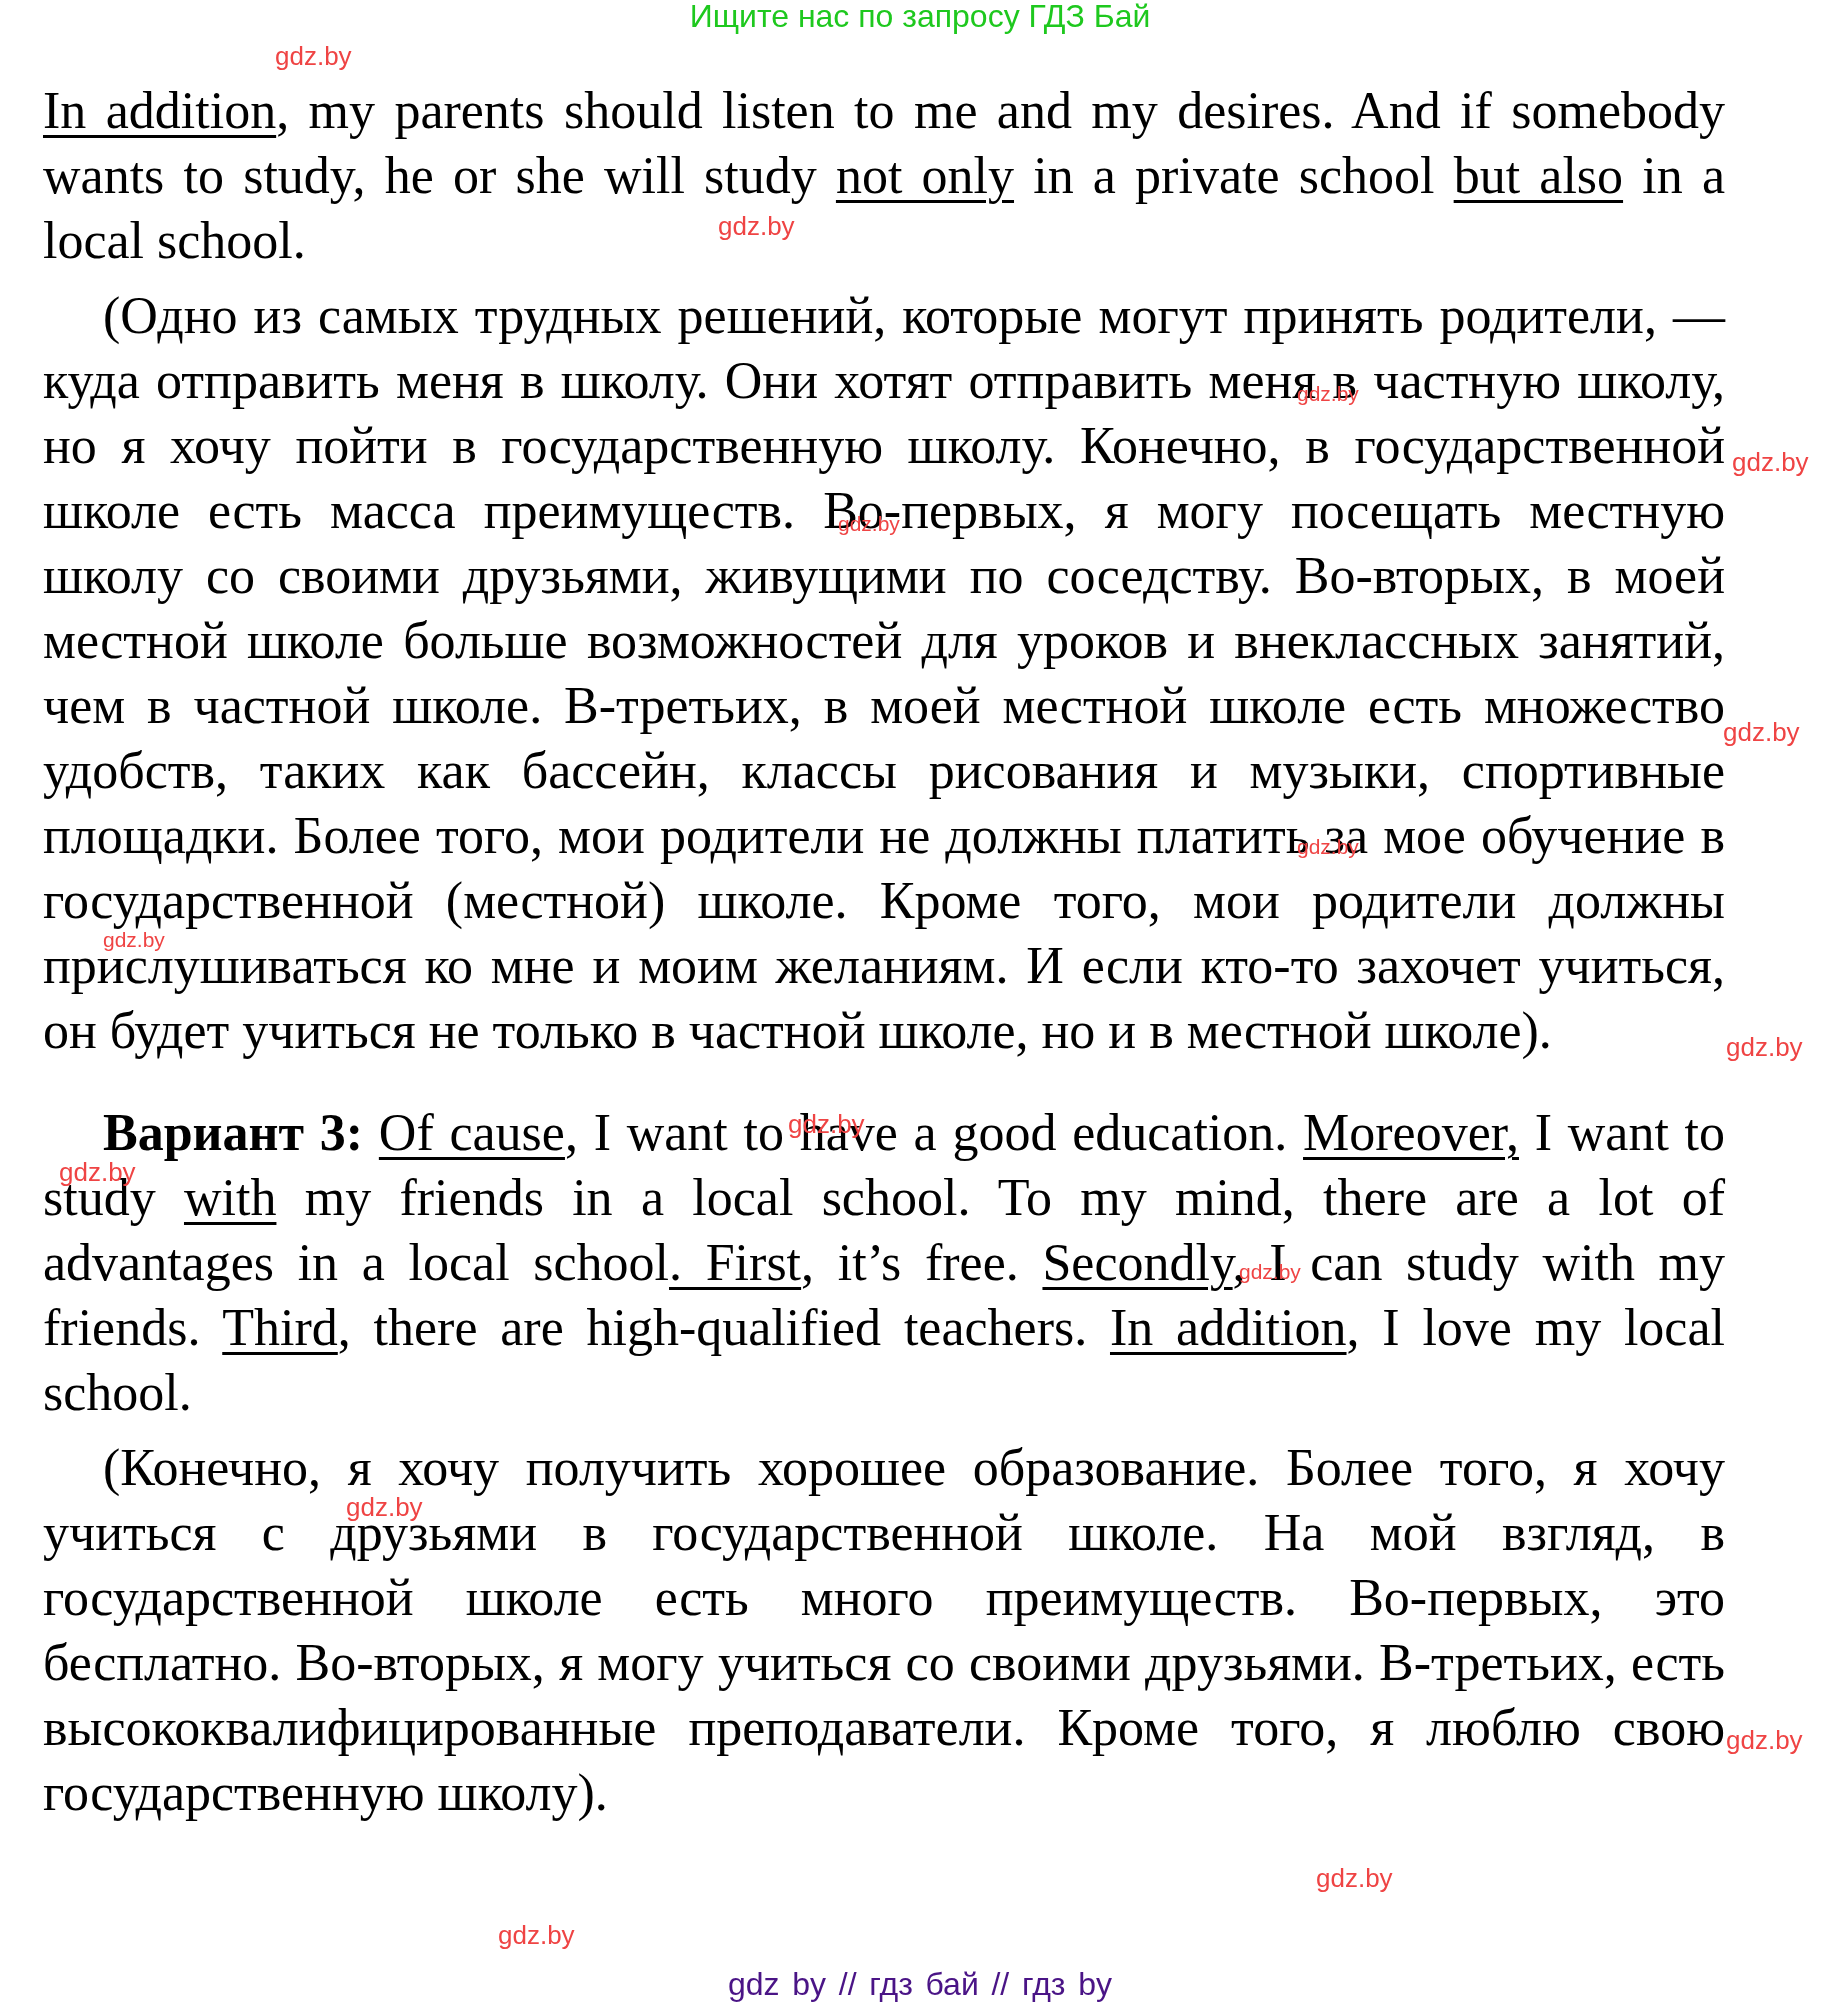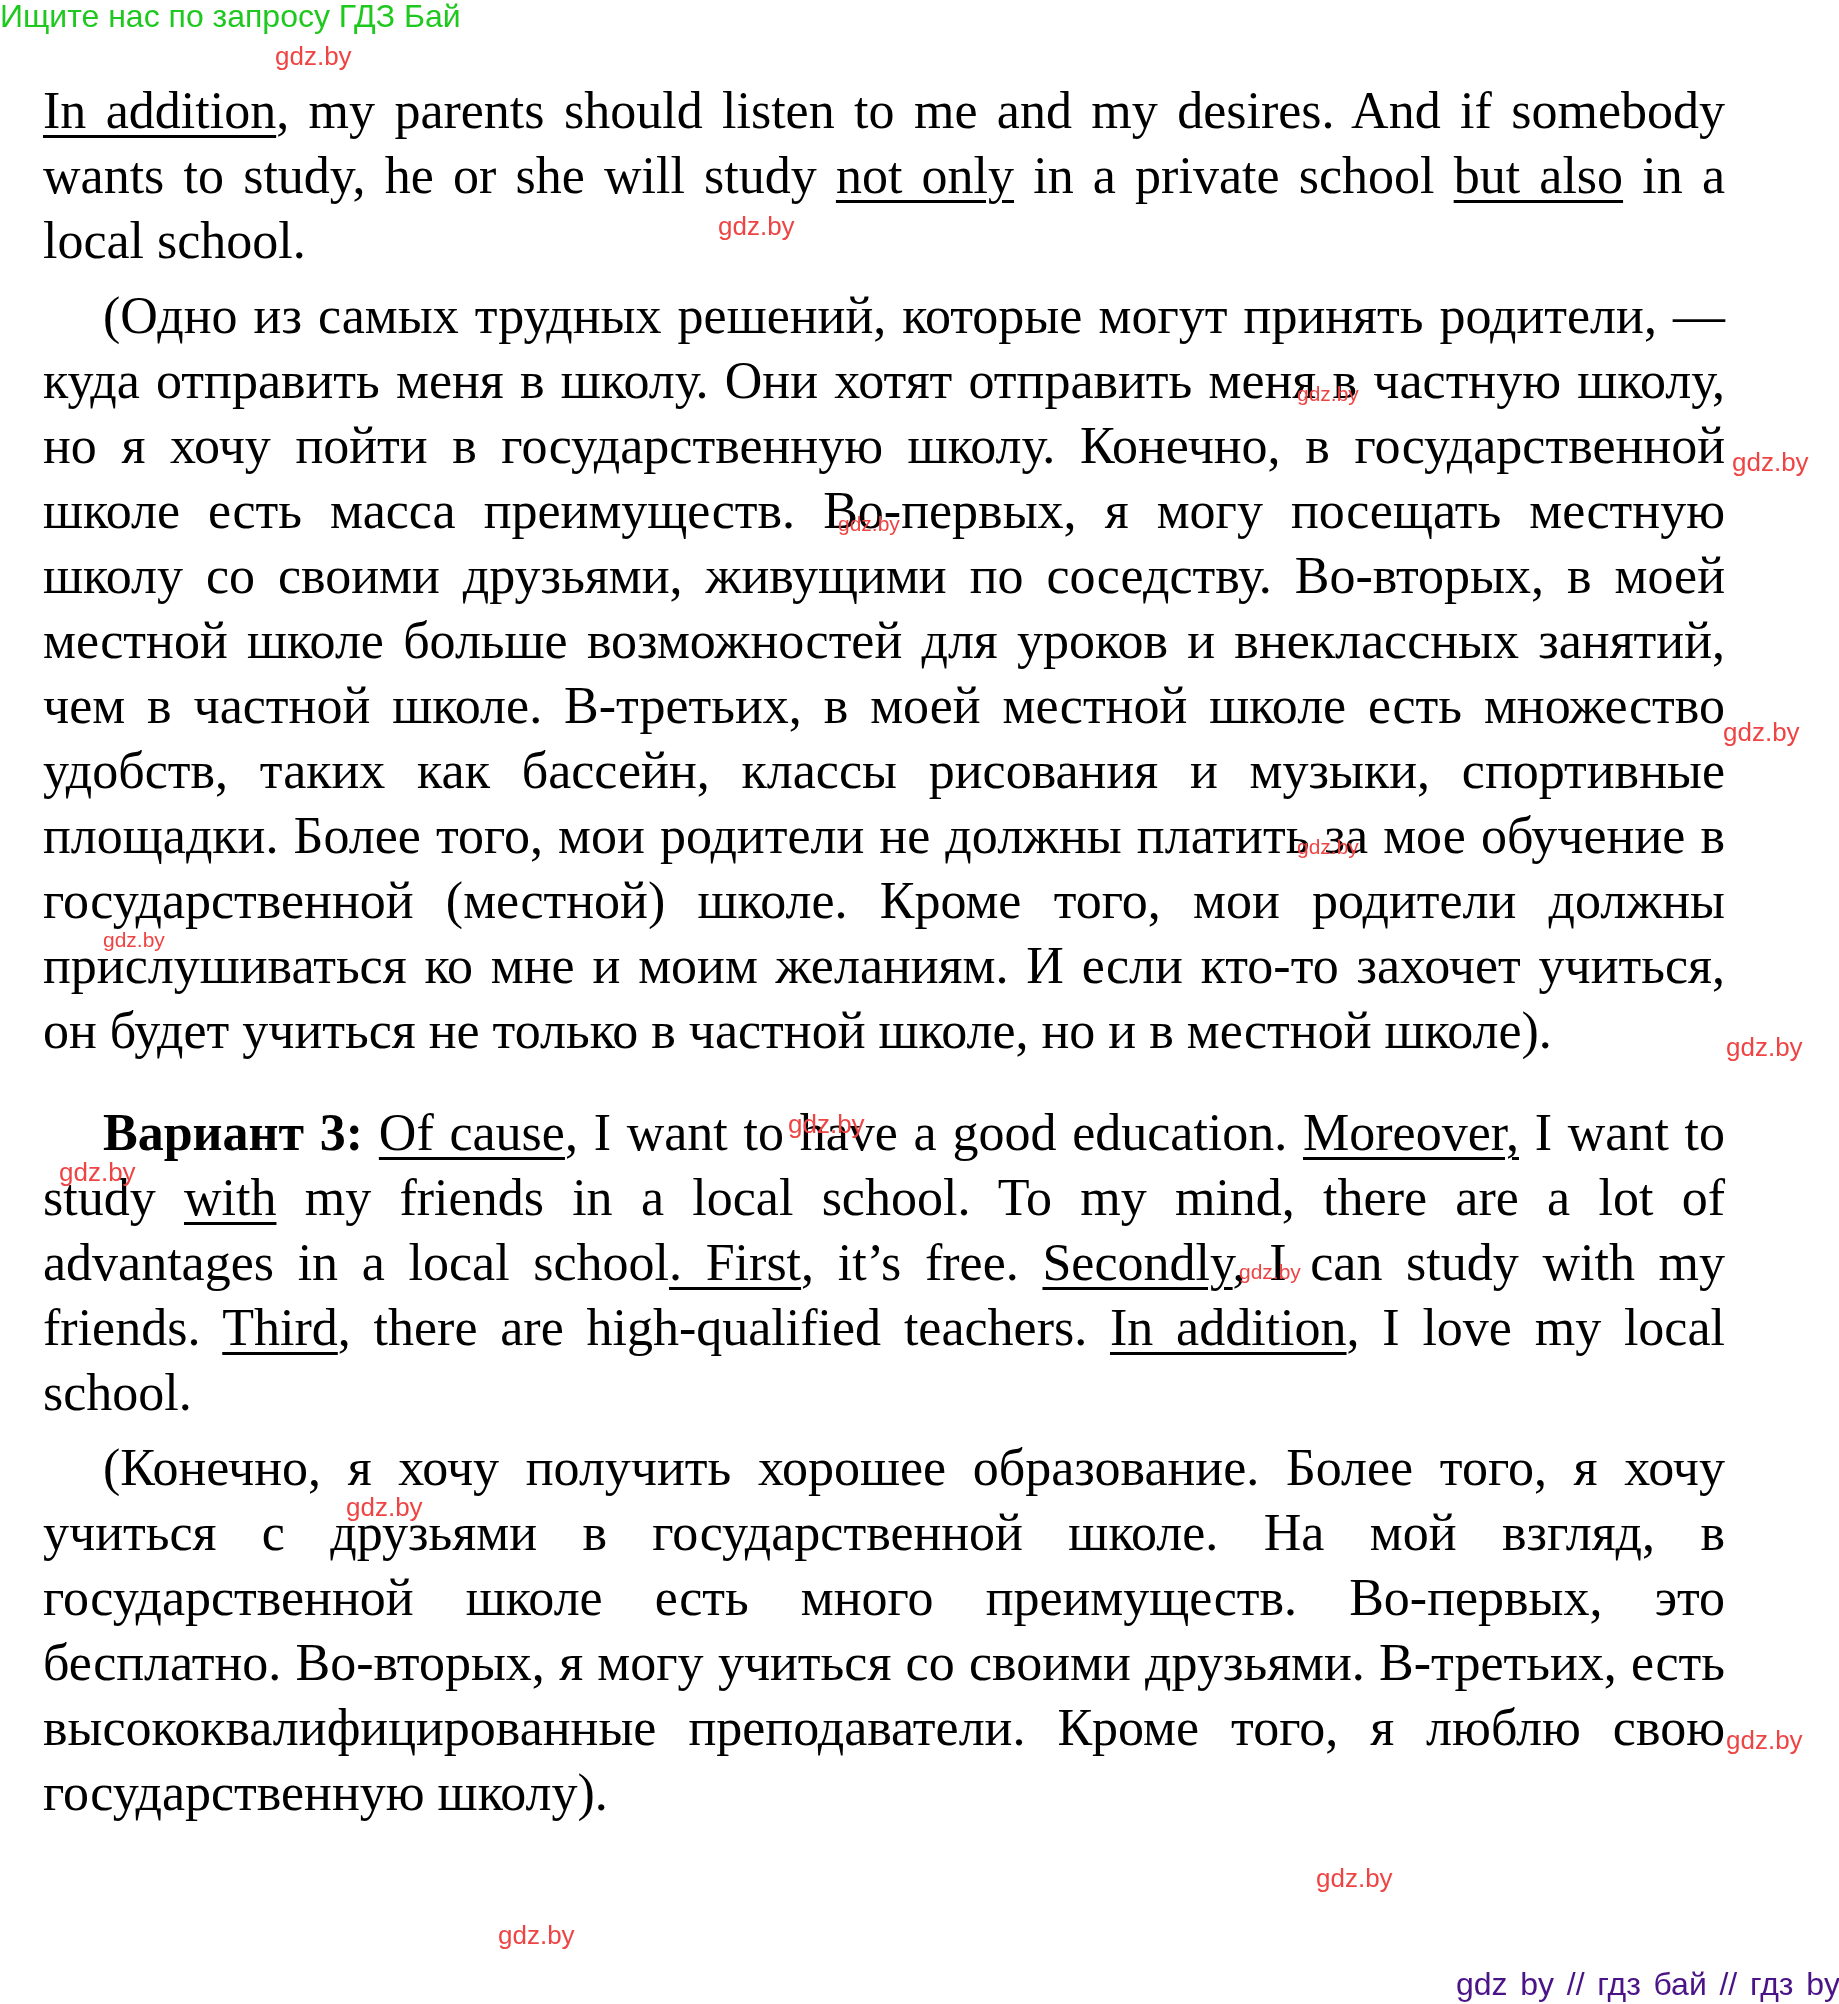--- a/index.html
+++ b/index.html
@@ -1,27 +1,27 @@
 <!DOCTYPE html>
 <html><head>
 <meta charset="utf-8">
 <style>
   html, body { margin:0; padding:0; background:#ffffff; }
   body { width:1840px; height:2004px; position:relative; overflow:hidden; }
-  .top-banner { position:absolute; top:0; left:0; width:1840px; text-align:left;
+  .top-banner { position:absolute; top:0; left:0; width:1840px; text-align:center;
     font-family:"Liberation Sans", sans-serif; font-size:32px; color:#1ec81e; line-height:35px; top:-1px; }
   .content { position:absolute; left:33px; width:1702px; top:68px;
     font-family:"Liberation Serif", serif; font-size:52px; line-height:65px; color:#000; }
   .para { margin:10px; text-align:justify; text-align-last:left; }
   .indent { text-indent:60px; }
   .gap1 { margin-top:37px; }
   .u { text-decoration:underline; text-decoration-thickness:2.9px; text-underline-offset:6.7px; }
   b { font-weight:bold; }
   .wm { position:absolute; font-family:"Liberation Sans", sans-serif; font-size:26px; color:#ef4444; line-height:29px; white-space:nowrap; }
-  .footer { position:absolute; left:0; width:1840px; text-align:right; top:1967px;
+  .footer { position:absolute; left:0; width:1840px; text-align:center; top:1967px;
     font-family:"Liberation Sans", sans-serif; font-size:32px; color:#4a1486; line-height:35px; word-spacing:3.8px; }
 </style>
 </head>
 <body>
 
 <div class="top-banner">Ищите нас по запросу ГДЗ Бай</div>
 
 <div class="content">
   <p class="para"><span class="u">In addition</span><span>, my parents should listen to me and my desires. And if somebody wants to study, he or she will study </span><span class="u">not only</span><span> in a private school </span><span class="u">but also</span><span> in a local school.</span></p>
 

